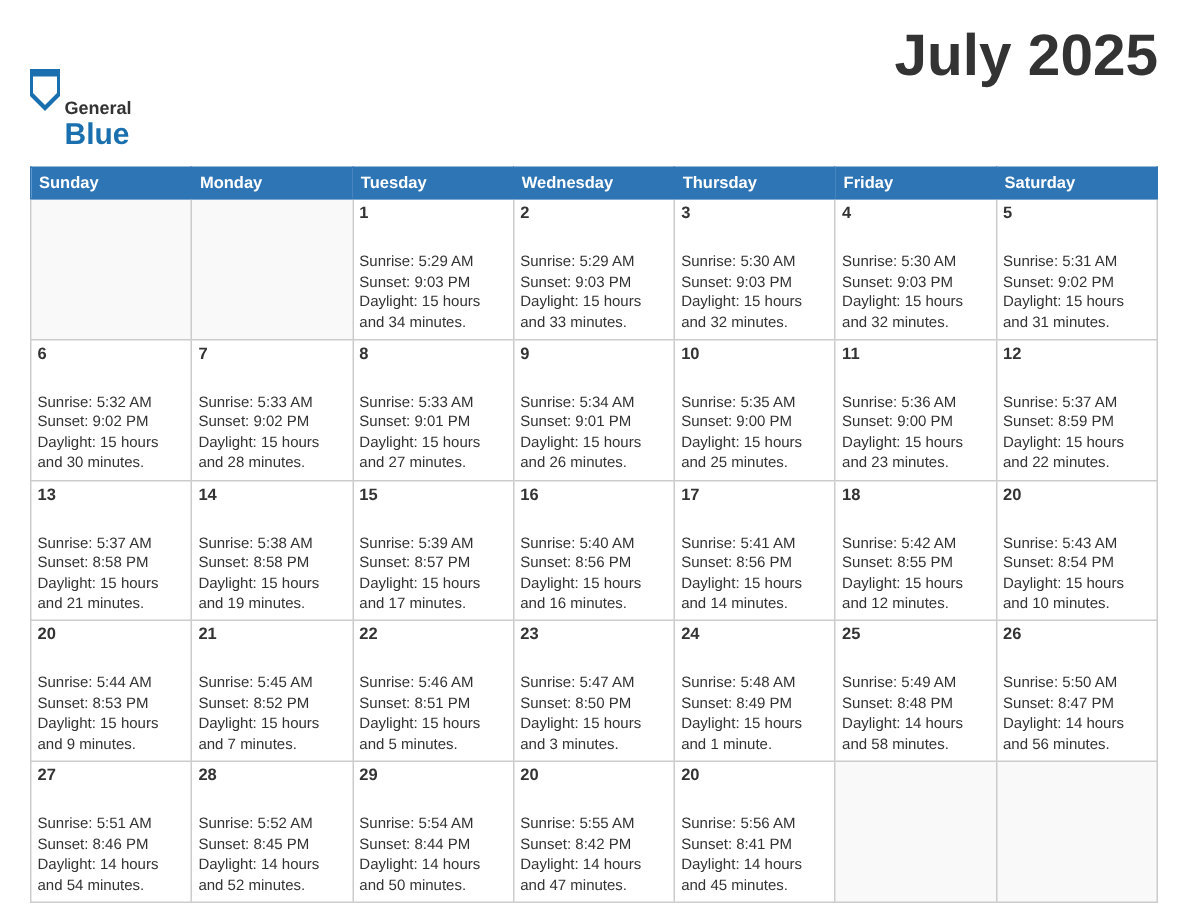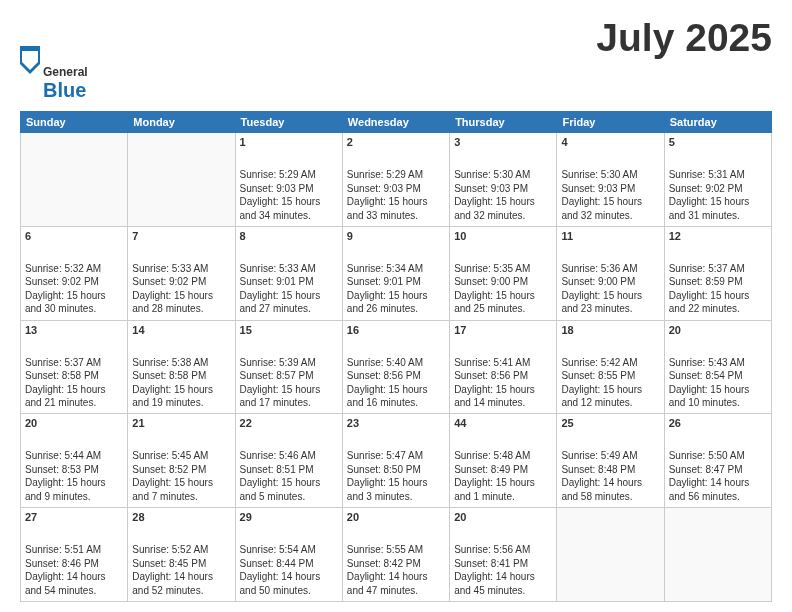--- a/index.html
+++ b/index.html
@@ -235,21 +235,21 @@
           </td>
           <td>
             <span class="day-number">22</span>
             <div class="cell-info">Sunrise: 5:46 AM<br>Sunset: 8:51 PM<br>Daylight: 15 hours and 5 minutes.</div>
           </td>
           <td>
             <span class="day-number">23</span>
             <div class="cell-info">Sunrise: 5:47 AM<br>Sunset: 8:50 PM<br>Daylight: 15 hours and 3 minutes.</div>
           </td>
           <td>
-            <span class="day-number">44</span>
+            <span class="day-number">24</span>
             <div class="cell-info">Sunrise: 5:48 AM<br>Sunset: 8:49 PM<br>Daylight: 15 hours and 1 minute.</div>
           </td>
           <td>
             <span class="day-number">25</span>
             <div class="cell-info">Sunrise: 5:49 AM<br>Sunset: 8:48 PM<br>Daylight: 14 hours and 58 minutes.</div>
           </td>
           <td>
             <span class="day-number">26</span>
             <div class="cell-info">Sunrise: 5:50 AM<br>Sunset: 8:47 PM<br>Daylight: 14 hours and 56 minutes.</div>
           </td>

